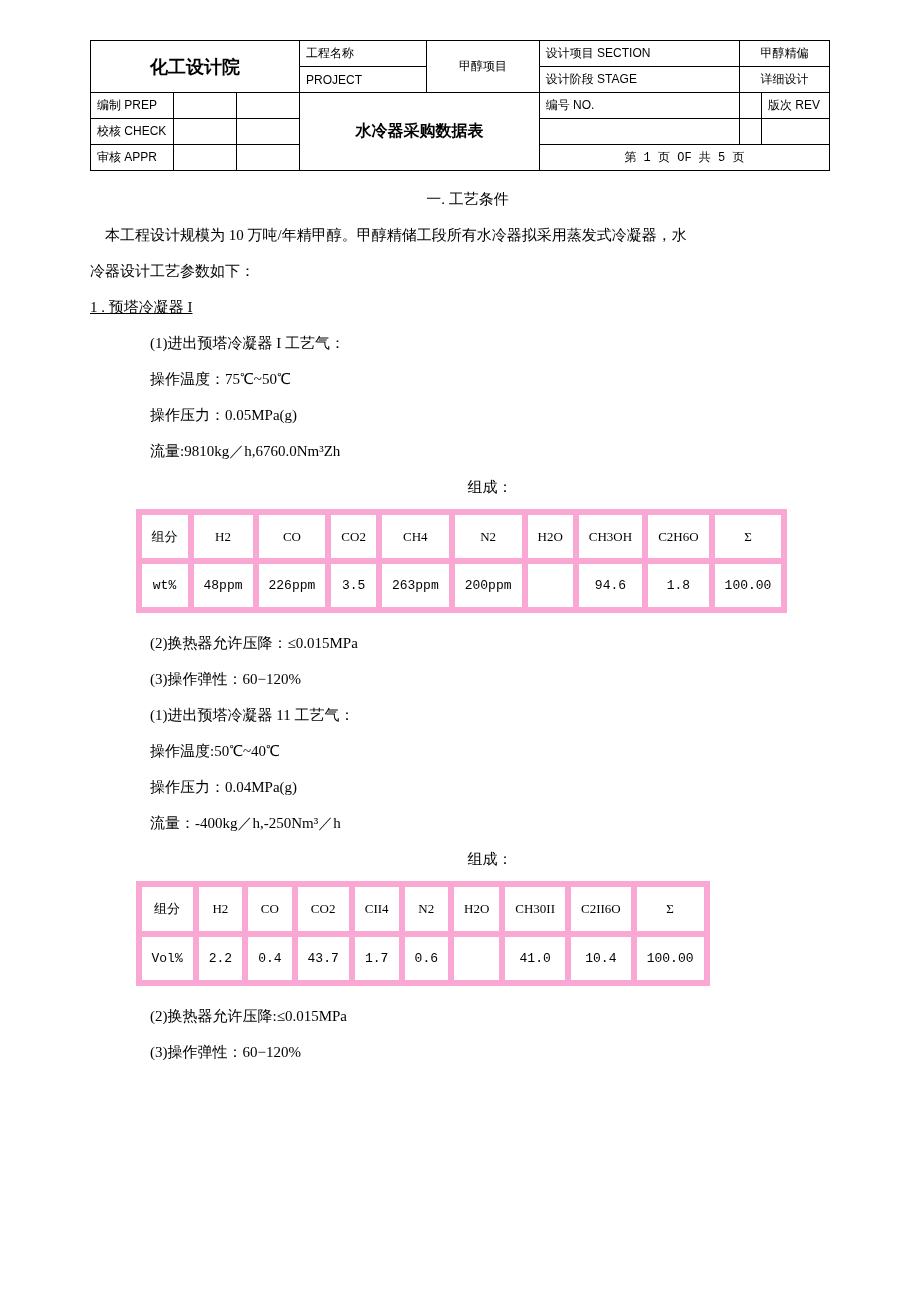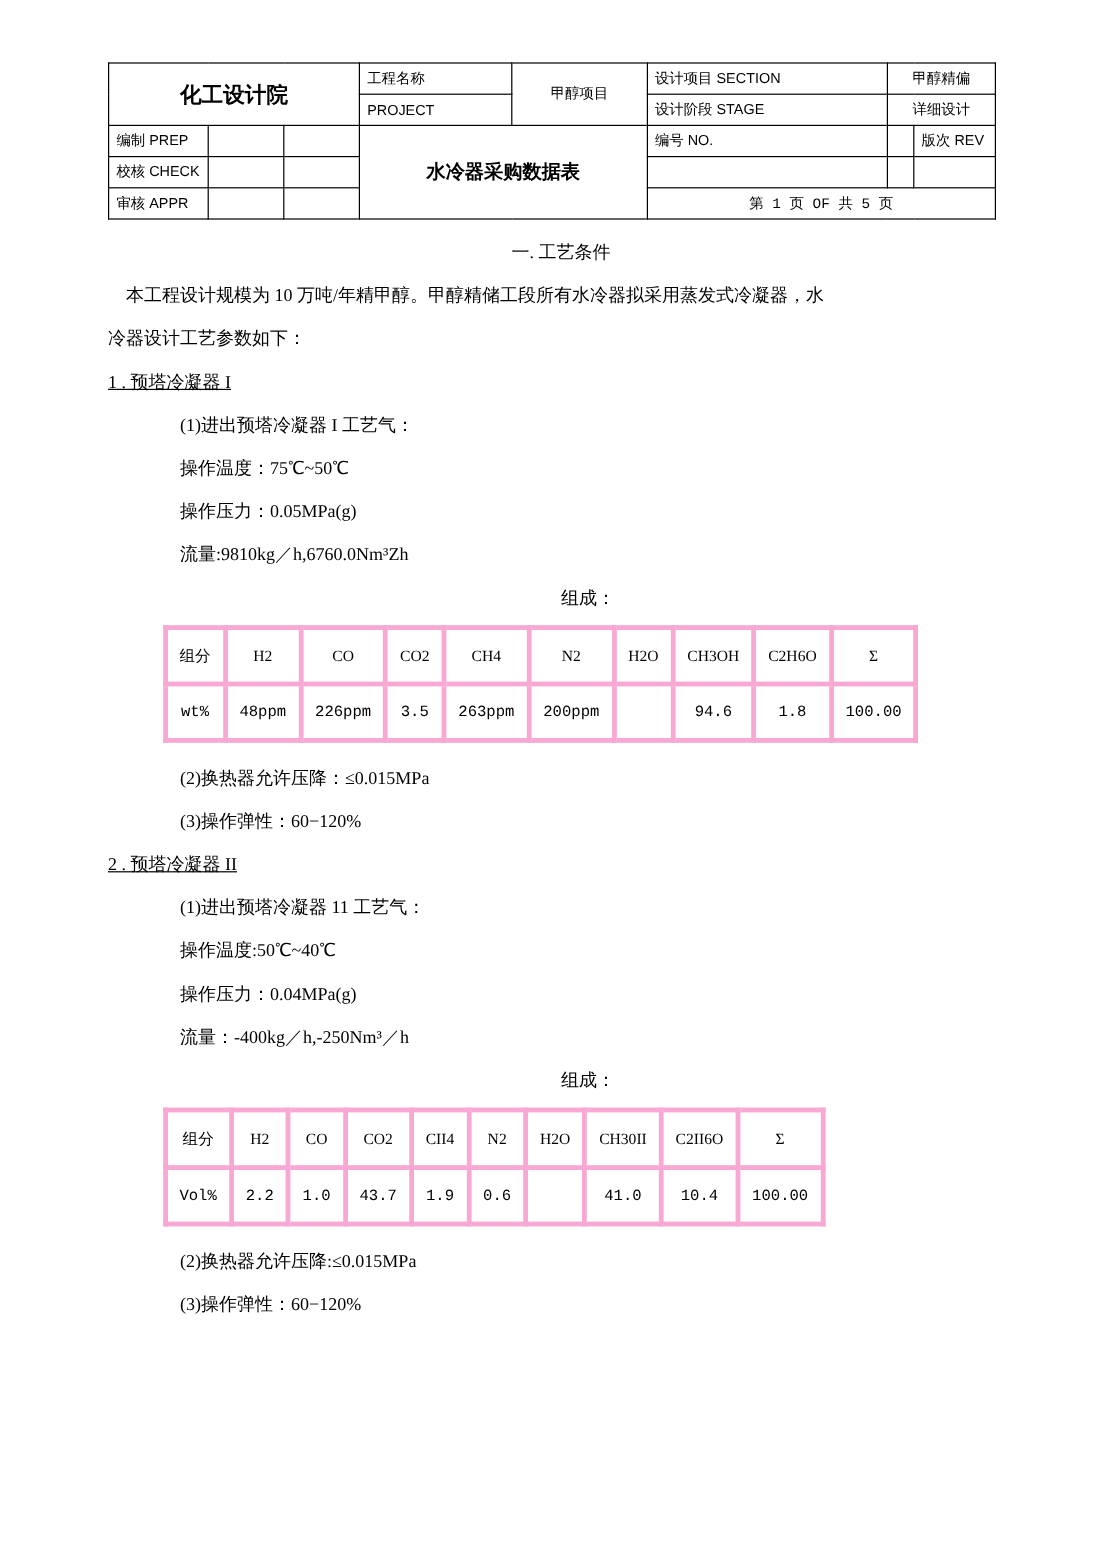--- a/index.html
+++ b/index.html
@@ -8,21 +8,20 @@
       color: #000;
       background: #fff;
       margin: 0;
       padding: 40px 90px;
       width: 740px;
     }
     .header-table {
       width: 100%;
       border-collapse: collapse;
       font-size: 12px;
-      margin-top: 12px;
     }
     .header-table td {
       border: 1px solid #000;
       padding: 4px 6px;
       vertical-align: middle;
       font-family: Liberation Mono, monospace;
     }
     .header-table .institute {
       font-size: 18px;
       font-weight: bold;
@@ -66,21 +65,21 @@
     }
     .data-table {
       border-collapse: collapse;
       margin-left: 3.5em;
       margin-top: 4px;
       margin-bottom: 12px;
       font-size: 13px;
       font-family: "Courier New", monospace;
     }
     .data-table td, .data-table th {
-      border: 4px solid #f9a8d4;
+      border: 6px solid #f9a8d4;
       padding: 6px 10px;
       text-align: center;
       font-weight: normal;
     }
     .data-table th {
       font-family: "SimSun", serif;
     }
   </style>
 </head>
 <body>
@@ -161,21 +160,20 @@
       <td>94.6</td>
       <td>1.8</td>
       <td>100.00</td>
     </tr>
   </tbody>
     </table>
 
   <p class="sub-line">(2)换热器允许压降：≤0.015MPa</p>
   <p class="sub-line">(3)操作弹性：60−120%</p>
 
-  <p class="num-line">2  . 预塔冷凝器 II</p>
   <p class="sub-line">(1)进出预塔冷凝器 11 工艺气：</p>
   <p class="sub-line">操作温度:50℃~40℃</p>
   <p class="sub-line">操作压力：0.04MPa(g)</p>
   <p class="sub-line">流量：-400kg／h,-250Nm³／h</p>
   <p class="sub-label">组成：</p>
 
   <table class="data-table">
     <tbody>
         <tr>
       <th>组分</th>
@@ -185,23 +183,23 @@
       <th>CII4</th>
       <th>N2</th>
       <th>H2O</th>
       <th>CH30II</th>
       <th>C2II6O</th>
       <th>Σ</th>
     </tr>
     <tr>
       <td>Vol%</td>
       <td>2.2</td>
-      <td>1.0</td>
+      <td>0.4</td>
       <td>43.7</td>
-      <td>1.9</td>
+      <td>1.7</td>
       <td>0.6</td>
       <td></td>
       <td>41.0</td>
       <td>10.4</td>
       <td>100.00</td>
     </tr>
   </tbody>
     </table>
 
   <p class="sub-line">(2)换热器允许压降:≤0.015MPa</p>

